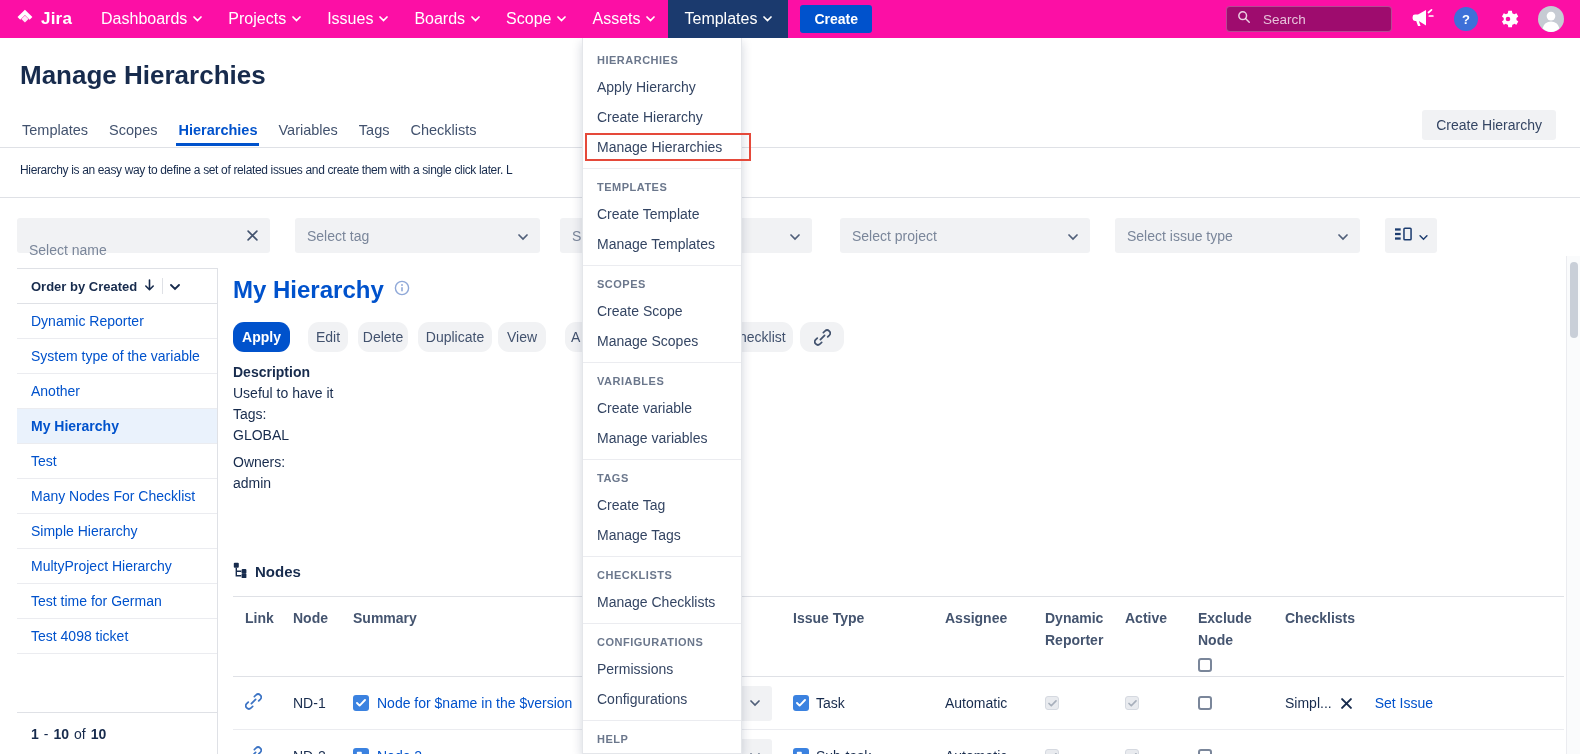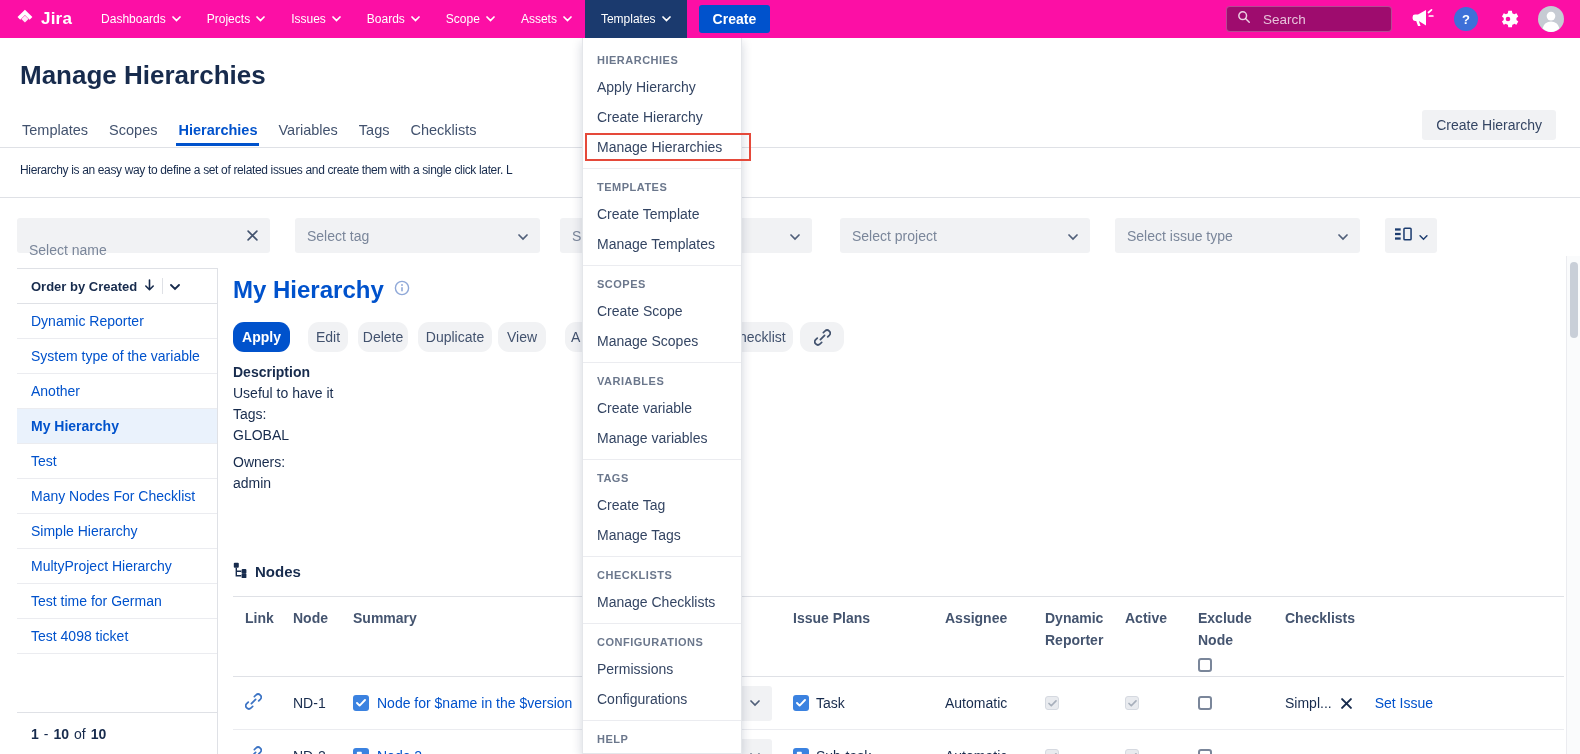--- a/index.html
+++ b/index.html
@@ -8,21 +8,21 @@
     --muted:#7A869A; --menuhead:#6B778C; --menutext:#344563; --red:#E5493A;
   }
   *{margin:0;padding:0;box-sizing:border-box;font-family:"Liberation Sans","DejaVu Sans",sans-serif;}
   html,body{background:#fff;}
   .app{position:relative;width:1580px;height:754px;overflow:hidden;background:#fff;}
 
   
   .topnav{position:absolute;left:0;top:0;width:1580px;height:38px;background:var(--pink);display:flex;align-items:center;color:#fff;z-index:60;}
   .logo{display:flex;align-items:center;gap:6px;padding:0 16px 0 14px;cursor:pointer;}
   .logo-text{font-size:17px;font-weight:700;letter-spacing:.2px;}
-  .nav-item{display:flex;align-items:center;gap:6px;height:38px;padding:0 13px;font-size:12px;cursor:pointer;}
+  .nav-item{display:flex;align-items:center;gap:6px;height:38px;padding:0 13px;font-size:16px;cursor:pointer;}
   .nav-item.active{background:var(--activenav);padding:0 16px;}
   .chev{display:inline-flex;}
   .create-btn{margin-left:12px;height:28px;padding:0 14px;background:var(--accent);border:none;border-radius:3px;color:#fff;font-size:14px;font-weight:600;cursor:pointer;}
   .nav-right{margin-left:auto;display:flex;align-items:center;gap:19px;padding-right:16px;}
   .search-box{display:flex;align-items:center;gap:12px;width:166px;height:26px;background:#9E0C6E;border:1px solid rgba(255,255,255,.25);border-radius:4px;padding:0 10px;}
   .search-box input{flex:1;min-width:0;background:transparent;border:none;outline:none;color:#fff;font-size:13.5px;}
   .search-box input::placeholder{color:rgba(255,255,255,.75);}
   .help-btn{width:24px;height:24px;border-radius:50%;background:#3D70D8;color:#fff;font-size:13px;font-weight:700;display:flex;align-items:center;justify-content:center;cursor:pointer;}
   .iconbtn{display:flex;align-items:center;justify-content:center;cursor:pointer;}
 
@@ -347,21 +347,21 @@
             <rect x="8.6" y="6.9" width="4.8" height="4.8" rx="1" fill="#172B4D"></rect>
             <rect x="8.6" y="11.4" width="4.8" height="4.8" rx="1" fill="#172B4D"></rect>
           </svg></span>
       <span>Nodes</span>
     </div>
     <div class="tbl">
       <div class="trow tbl-head">
         <div class="cell">Link</div>
         <div class="cell">Node</div>
         <div class="cell">Summary</div>
-        <div class="cell">Issue Plans</div>
+        <div class="cell">Issue Type</div>
         <div class="cell">Assignee</div>
         <div class="cell">Dynamic Reporter</div>
         <div class="cell">Active</div>
         <div class="cell excl">
           <span>Exclude Node</span>
           <span class="cb empty"></span>
         </div>
         <div class="cell">Checklists</div>
       </div>
 

